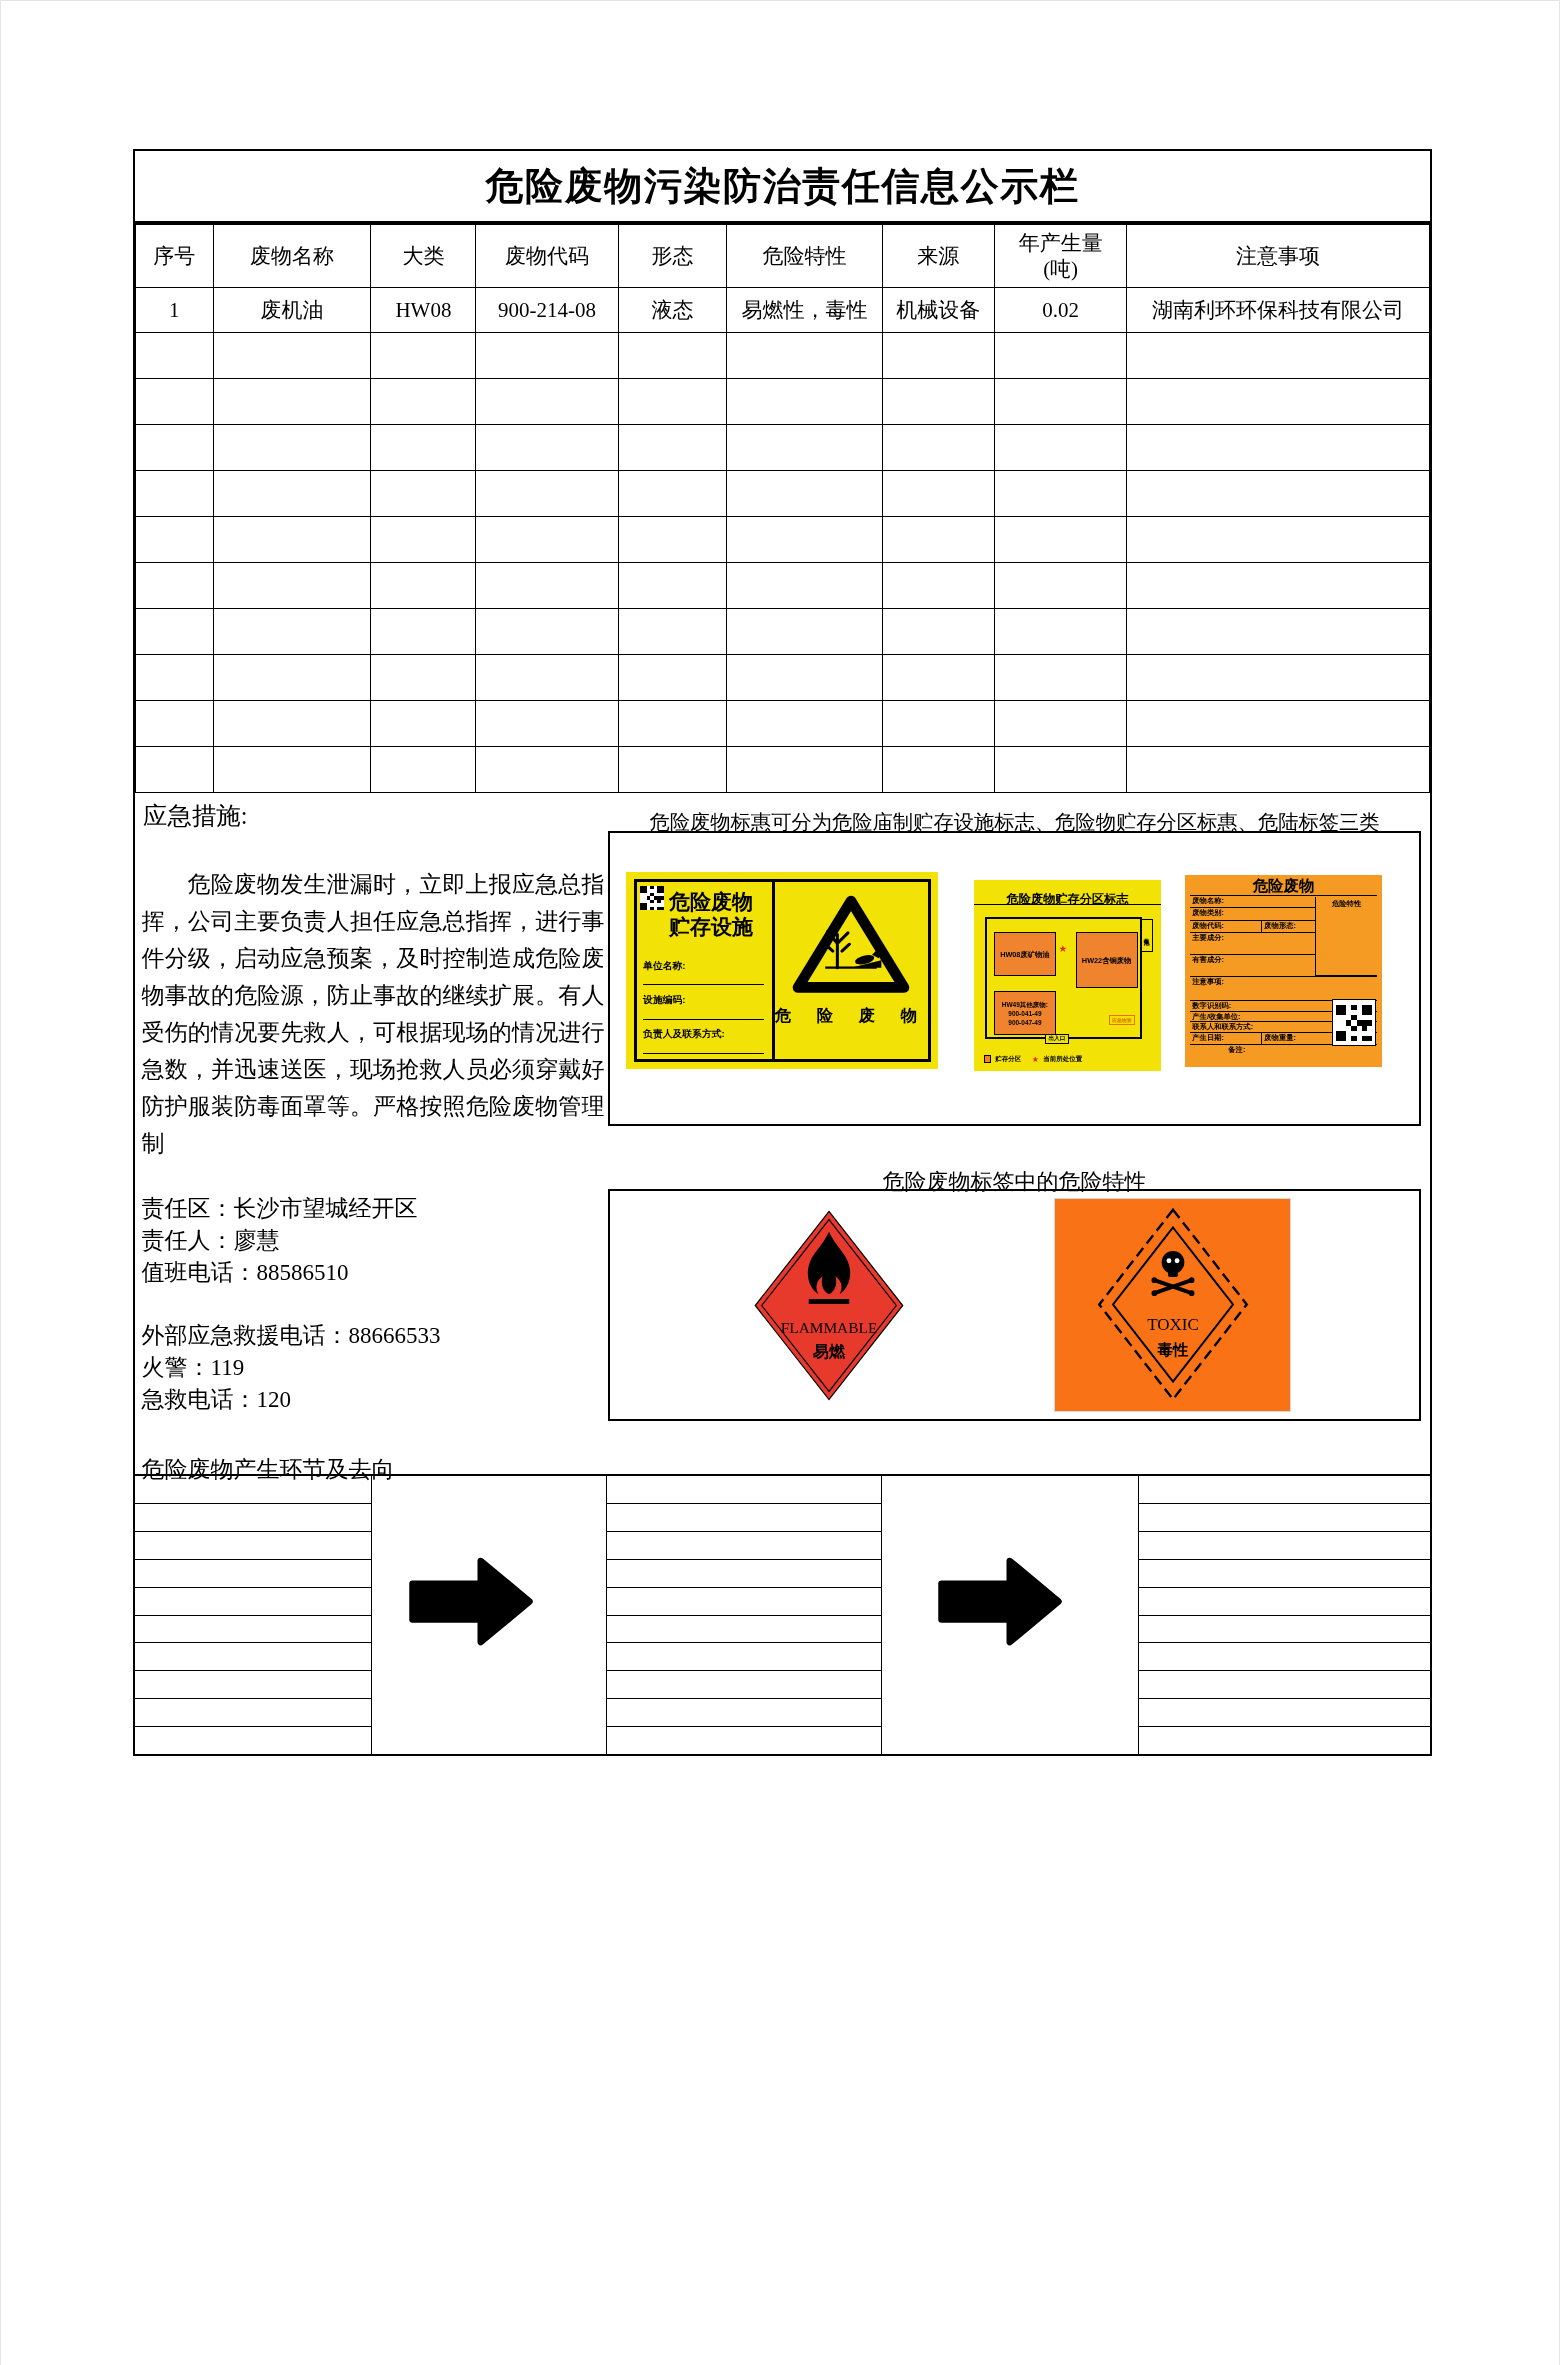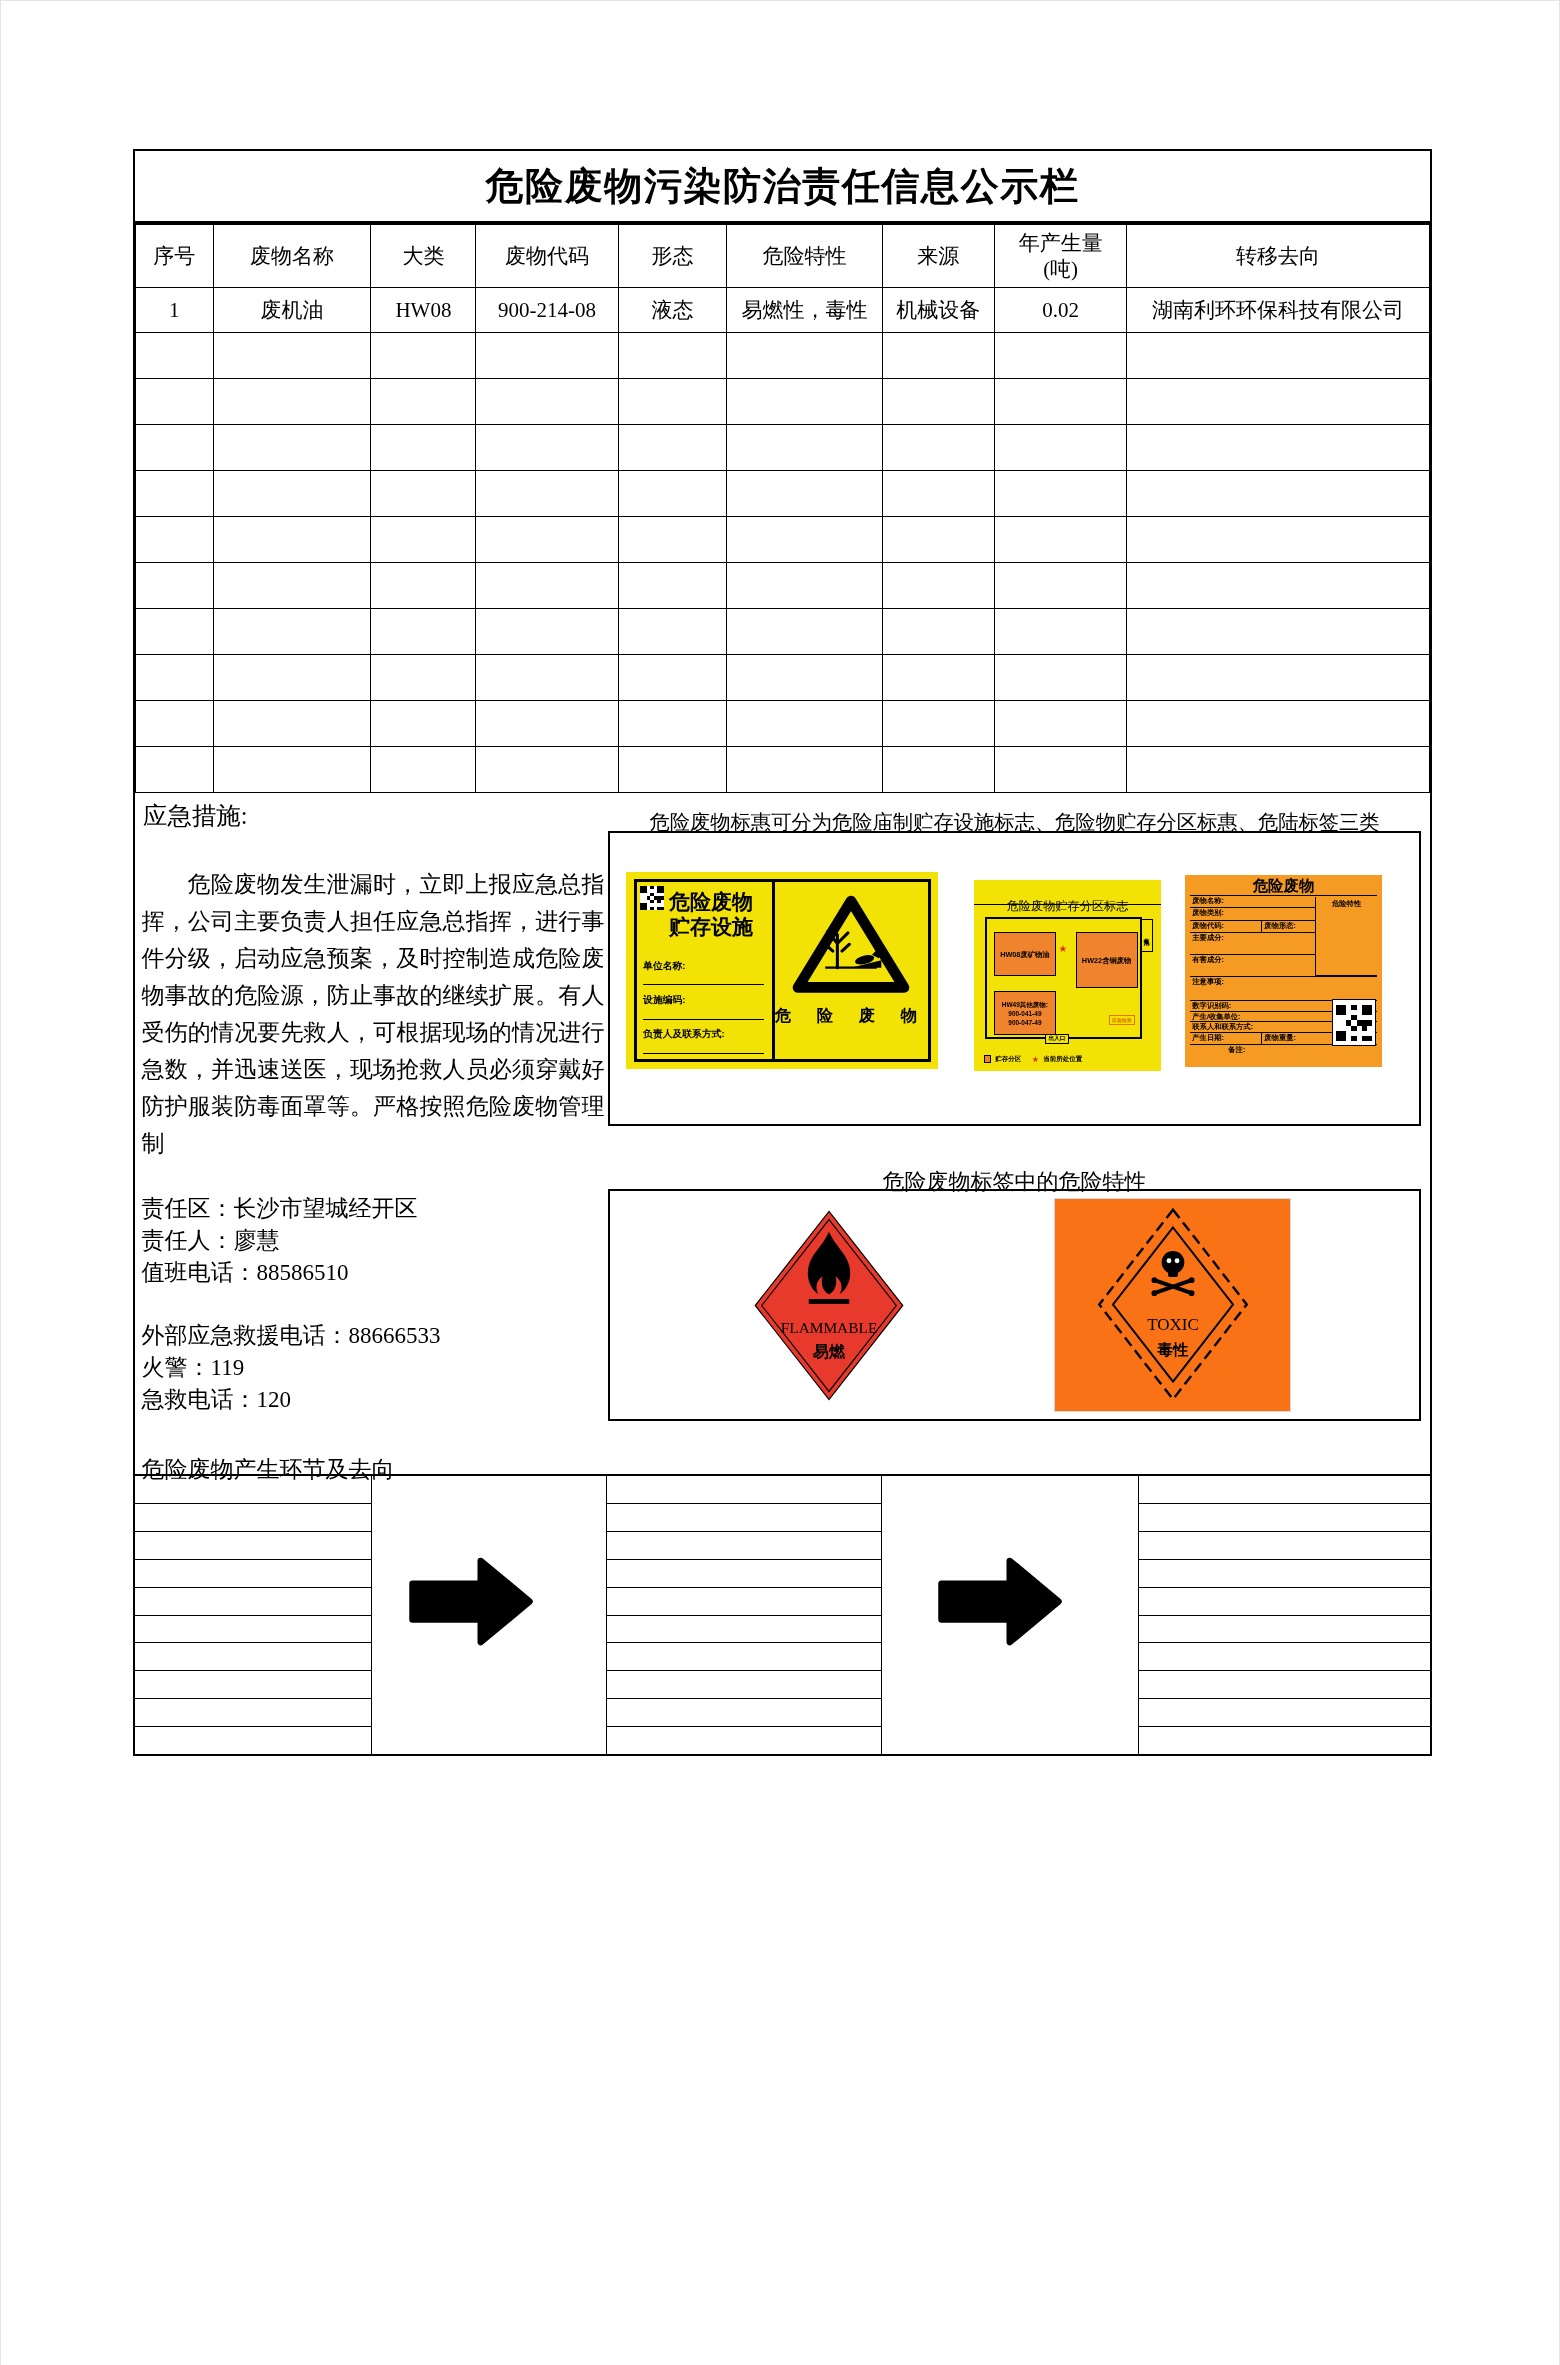--- a/index.html
+++ b/index.html
@@ -51,21 +51,21 @@
   .ss-title { margin:6.5px 0 0 32.5px; font-size:21px; line-height:25px; font-weight:bold; }
   .ss-field { position:absolute; left:6.5px; font-size:9.8px; font-weight:bold; }
   .ss-line  { position:absolute; left:6.5px; right:8.1px; border-bottom:1.6px solid #000; }
   .ss-right { flex:1; display:flex; flex-direction:column; align-items:center; }
   .ss-right svg { margin-top:9.8px; }
   .ss-warning { font-size:16.3px; font-weight:bold; letter-spacing:10.6px; margin-top:6.5px; white-space:nowrap; }
 
   
   .sign-zone { position:absolute; left:364px; top:47px; width:187px; height:191px;
                background:#F2E205; font-family:"Liberation Sans","DejaVu Sans",sans-serif; }
-  .sz-title { font-size:12.2px; font-weight:normal; text-align:center; padding-top:18px; }
+  .sz-title { font-size:12.2px; font-weight:bold; text-align:center; padding-top:11px; }
   .sz-topline { position:absolute; left:0; right:0; top:24.4px; border-bottom:1.6px solid #000; }
   .sz-plan { position:absolute; left:10.6px; top:37px; width:157px; height:122px; border:2.4px solid #000; }
   .sz-area { position:absolute; background:#F0832D; border:1.6px solid #000;
              display:flex; align-items:center; justify-content:center;
              font-size:7.3px; font-weight:bold; text-align:center; line-height:9px; }
   .sz-a1 { left:7.3px; top:13px; width:62px; height:44px; }
   .sz-a2 { left:89px; top:13px; width:62px; height:56px; }
   .sz-a3 { left:7.3px; top:72px; width:62px; height:44px; flex-direction:column; font-size:6.5px; line-height:9px; }
   .sz-star { position:absolute; left:72px; top:24.4px; color:#E02814; font-size:9.8px; }
   .sz-supplies { position:absolute; left:122px; top:96px; border:0.8px solid #E07800;
@@ -146,21 +146,21 @@
           <th>废物名称</th>
           <th>大类</th>
           <th>废物代码</th>
           <th>形态</th>
           <th>危险特性</th>
           <th>来源</th>
           <th>
             <div class="hdr2">年产生量</div>
             <div class="hdr2">(吨)</div>
           </th>
-          <th>转移去向</th>
+          <th>注意事项</th>
         </tr>
       </thead>
       <tbody>
         <tr class="data-row">
           <td>1</td>
           <td>废机油</td>
           <td>HW08</td>
           <td>900-214-08</td>
           <td>液态</td>
           <td>易燃性，毒性</td>

